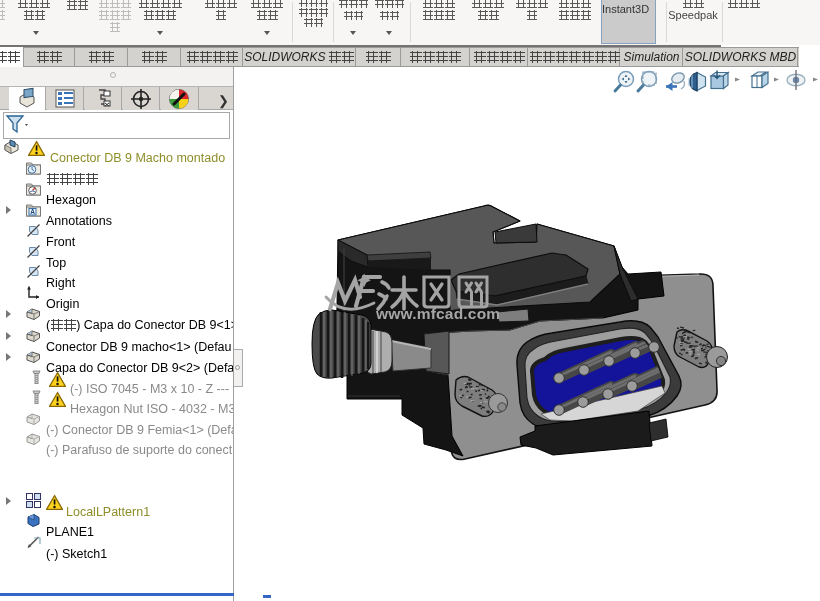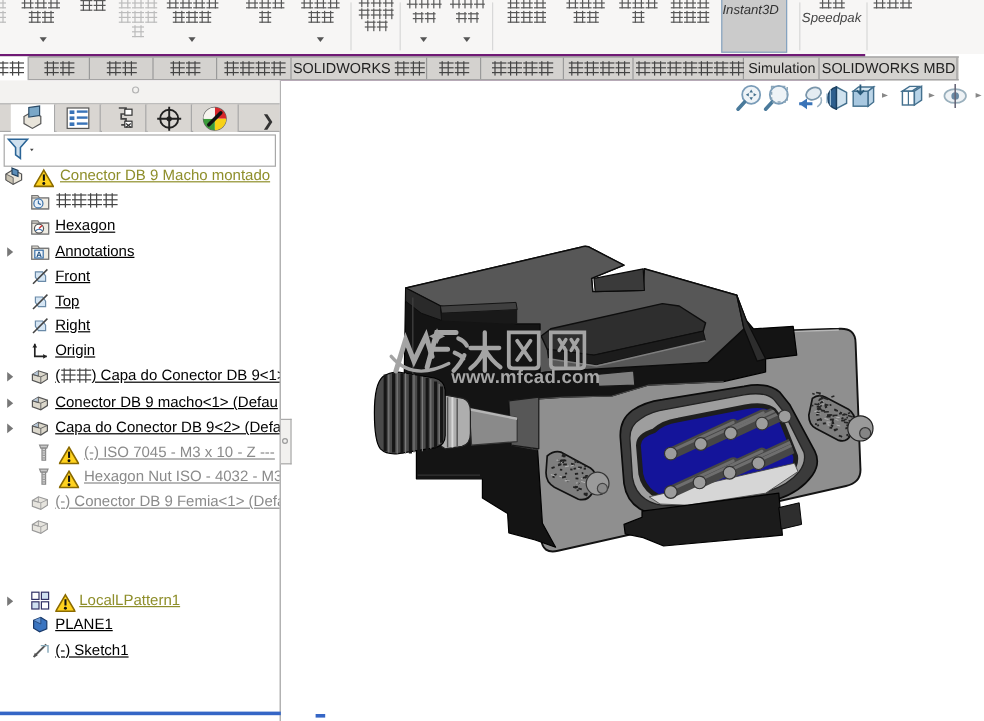--- a/index.html
+++ b/index.html
@@ -1,43 +1,43 @@
 <!DOCTYPE html>
 <html><head><meta charset="utf-8"><style>
 *{margin:0;padding:0;box-sizing:border-box}
 html,body{width:820px;height:601px;overflow:hidden;background:#fff;
   font-family:"Liberation Sans",sans-serif;}
-#ribbon{position:absolute;left:0;top:0;width:820px;height:45px;background:#f7f6f5;font-style:italic;}
+#ribbon{position:absolute;left:0;top:0;width:820px;height:45px;background:#f7f6f5;}
 .rbtn{position:absolute;top:0;text-align:center;color:#444;font-size:11px;line-height:12px;}
 .rsep{position:absolute;top:2px;width:1px;height:40px;background:#d8d8d8;}
 .caret{position:absolute;width:0;height:0;border-left:3px solid transparent;border-right:3px solid transparent;border-top:4px solid #555;}
 
 .cj{display:inline-block;vertical-align:-1px;width:10px;height:10px;margin:0 .5px;--c:#585858;
 background-image:linear-gradient(var(--c),var(--c)),linear-gradient(var(--c),var(--c)),linear-gradient(var(--c),var(--c)),linear-gradient(var(--c),var(--c)),linear-gradient(var(--c),var(--c));
 background-size:100% 1px,100% 1px,100% 1px,1px 100%,1px 100%;
 background-position:0 1px,0 5px,0 9px,2px 0,7px 0;background-repeat:no-repeat;}
 .dim{--c:#bcbcbc;color:#bcbcbc}
 .cjs{width:9px;height:9px}
 .cjt{width:12px;height:12px;vertical-align:-2px;--c:#444}
 #i3d{position:absolute;left:601px;top:-2px;width:55px;height:46px;background:#cbcbcb;border:1px solid #85a3c0;}
-#tabs{position:absolute;left:0;top:45px;width:721px;height:22px;background:#701a75;}
+#tabs{position:absolute;left:0;top:45px;width:721px;height:22px;background:#737373;font-style:italic;}
 #tabstrip{position:absolute;left:0;top:2px;width:799px;height:20px;background:#d4d2cf;border-top:1px solid #9a9a9a;border-bottom:1px solid #9a9a9a;}
 .tab{position:absolute;top:0;height:18px;border-right:1px solid #9a9a9a;color:#222;font-size:12px;text-align:center;line-height:18px;white-space:nowrap;}
 .tabactive{position:absolute;left:0;top:-1px;height:21px;width:24px;background:#fff;border-right:1px solid #9a9a9a;line-height:20px;font-size:12px;color:#222;}
 #panel{position:absolute;left:0;top:67px;width:234px;height:534px;background:#fff;border-right:1px solid #a0a0a0;}
 #strip{position:absolute;left:0;top:0;width:233px;height:19px;background:#f3f2f0;}
 #ptabs{position:absolute;left:0;top:19px;width:233px;height:24px;background:#d9d6d2;border-top:1px solid #b5b5b5;border-bottom:1px solid #a8a8a8;}
 .ptab{position:absolute;top:0;width:37px;height:23px;border-right:1px solid #a8a8a8;background:#d9d6d2;overflow:hidden}
 .ptabact{background:#fff;}
 #filter{position:absolute;left:3px;top:45px;width:227px;height:27px;border:1px solid #a8a8a8;background:#fff;}
 #tree{position:absolute;left:0;top:67px;width:233px;height:460px;overflow:hidden;font-size:12.5px;color:#000;}
 .trow{position:absolute;left:0;width:233px;height:21px;line-height:21px;white-space:nowrap;}
 .arr{position:absolute;left:6px;top:7px;width:0;height:0;border-top:4px solid transparent;border-bottom:4px solid transparent;border-left:5px solid #777;}
 .ticon{position:absolute;left:25px;top:2px;width:17px;height:17px;}
-.ttext{position:absolute;top:0;text-decoration:underline;}
+.ttext{position:absolute;top:12px;}
 .olive{color:#8e8e2a}
 .grey{color:#8a8a8a}
 #blueline{position:absolute;left:0;top:593px;width:234px;height:3px;background:#3566c6;}
 #bluetick{position:absolute;left:263px;top:595px;width:8px;height:3px;background:#3566c6;}
 #handle{position:absolute;left:234px;top:349px;width:9px;height:38px;background:#f2f1ef;border:1px solid #aaa;border-left:none;}
 #handle i{position:absolute;left:1px;top:15px;width:5px;height:5px;border:1px solid #9a9a9a;border-radius:50%;}
 svg{position:absolute;left:234px;top:67px;}
 </style></head>
 <body>
 <div id="ribbon">
@@ -261,20 +261,21 @@
           <path d="M2 7 L7 4 L14.5 6.5 L14.5 11 L9 14.5 L2 12 Z" fill="#e6e4de" stroke="#9a9a9a"></path>
           <path d="M7 4 L7 8.5 L2 7 M9 9 L14.5 6.5 M9 9 L9 14.5 M2 7 L9 9" stroke="#9a9a9a" stroke-width=".7" fill="none"></path>
         </svg>
     <span class="ttext grey" style="left:46px">(-) Conector DB 9 Femia&lt;1&gt; (Defa</span>
   </div>
   <div class="trow" style="top:294px">
     <svg class="ticon" viewBox="0 0 17 17">
           <path d="M2 7 L7 4 L14.5 6.5 L14.5 11 L9 14.5 L2 12 Z" fill="#e6e4de" stroke="#9a9a9a"></path>
           <path d="M7 4 L7 8.5 L2 7 M9 9 L14.5 6.5 M9 9 L9 14.5 M2 7 L9 9" stroke="#9a9a9a" stroke-width=".7" fill="none"></path>
         </svg>
+    <span class="ttext grey" style="left:46px">(-) Parafuso de suporte do conect</span>
   </div>
   <div class="trow" style="top:356px">
         <i class="arr"></i>
     <svg class="ticon" viewBox="0 0 17 17">
           <rect x="1.5" y="1.5" width="6" height="6" fill="#fff" stroke="#336"></rect>
           <rect x="9.5" y="1.5" width="6" height="6" fill="#cfe0f0" stroke="#336"></rect>
           <rect x="1.5" y="9.5" width="6" height="6" fill="#cfe0f0" stroke="#336"></rect>
           <rect x="9.5" y="9.5" width="6" height="6" fill="#fff" stroke="#336"></rect>
         </svg>
     <svg class="ticon" style="left:46px;top:4px" width="13" height="12" viewBox="0 0 13 12">

